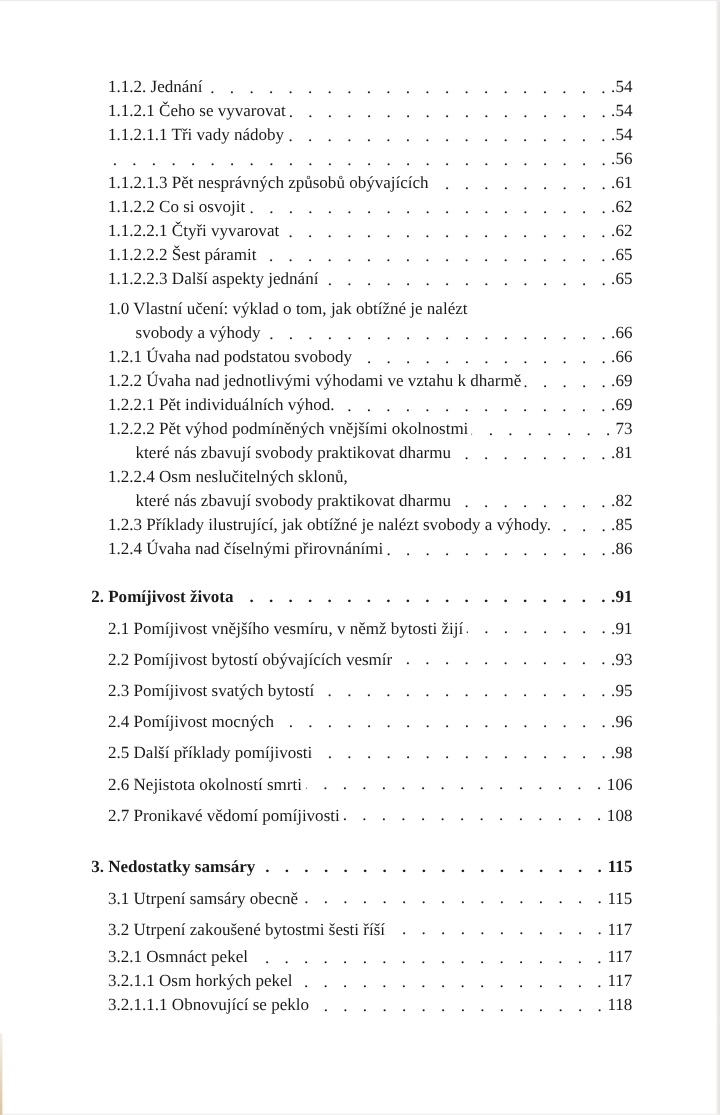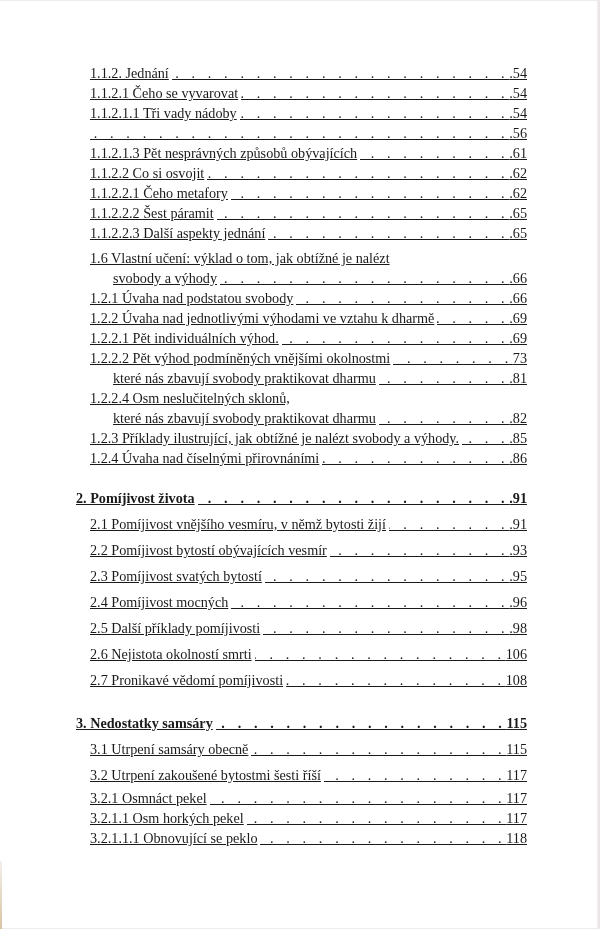--- a/index.html
+++ b/index.html
@@ -43,21 +43,20 @@
       width: 437px;
     }
     .row {
       position: relative;
       display: flex;
       align-items: baseline;
       font-size: 14.2px;
       line-height: 20px;
       height: 20px;
       white-space: nowrap;
-      text-decoration: underline;
     }
     .row .title {
       flex: 0 0 auto;
       padding-right: 3px;
     }
     .row .leader {
       flex: 1 1 auto;
       overflow: hidden;
       white-space: nowrap;
       letter-spacing: 4.6px;
@@ -113,39 +112,39 @@
         <span class="title">1.1.2.1.3 Pět nesprávných způsobů obývajících</span>
         <span class="leader"> . . . . . . . . . . . . . . . . . . . . . . . . . . . . . . . . . . . . . . . . . . . . . . . . . . . . . . . . . . . . . . . . . . . . . . . . . . . . . . . .</span>
         <span class="page-num">.61</span>
       </div>
     <div class="row">
         <span class="title">1.1.2.2 Co si osvojit</span>
         <span class="leader"> . . . . . . . . . . . . . . . . . . . . . . . . . . . . . . . . . . . . . . . . . . . . . . . . . . . . . . . . . . . . . . . . . . . . . . . . . . . . . . . .</span>
         <span class="page-num">.62</span>
       </div>
     <div class="row">
-        <span class="title">1.1.2.2.1 Čeho metafory</span>
+        <span class="title">1.1.2.2.1 Čtyři vyvarovat</span>
         <span class="leader"> . . . . . . . . . . . . . . . . . . . . . . . . . . . . . . . . . . . . . . . . . . . . . . . . . . . . . . . . . . . . . . . . . . . . . . . . . . . . . . . .</span>
         <span class="page-num">.62</span>
       </div>
     <div class="row">
         <span class="title">1.1.2.2.2 Šest páramit</span>
         <span class="leader"> . . . . . . . . . . . . . . . . . . . . . . . . . . . . . . . . . . . . . . . . . . . . . . . . . . . . . . . . . . . . . . . . . . . . . . . . . . . . . . . .</span>
         <span class="page-num">.65</span>
       </div>
     <div class="row">
         <span class="title">1.1.2.2.3 Další aspekty jednání</span>
         <span class="leader"> . . . . . . . . . . . . . . . . . . . . . . . . . . . . . . . . . . . . . . . . . . . . . . . . . . . . . . . . . . . . . . . . . . . . . . . . . . . . . . . .</span>
         <span class="page-num">.65</span>
       </div>
 
     <div class="gap-small"></div>
 
     <div class="row nopage">
-        <span class="title">1.6 Vlastní učení: výklad o tom, jak obtížné je nalézt</span>
+        <span class="title">1.0 Vlastní učení: výklad o tom, jak obtížné je nalézt</span>
       </div>
     <div class="row cont">
         <span class="title">svobody a výhody</span>
         <span class="leader"> . . . . . . . . . . . . . . . . . . . . . . . . . . . . . . . . . . . . . . . . . . . . . . . . . . . . . . . . . . . . . . . . . . . . . . . . . . . . . . . .</span>
         <span class="page-num">.66</span>
       </div>
     <div class="row">
         <span class="title">1.2.1 Úvaha nad podstatou svobody</span>
         <span class="leader"> . . . . . . . . . . . . . . . . . . . . . . . . . . . . . . . . . . . . . . . . . . . . . . . . . . . . . . . . . . . . . . . . . . . . . . . . . . . . . . . .</span>
         <span class="page-num">.66</span>

